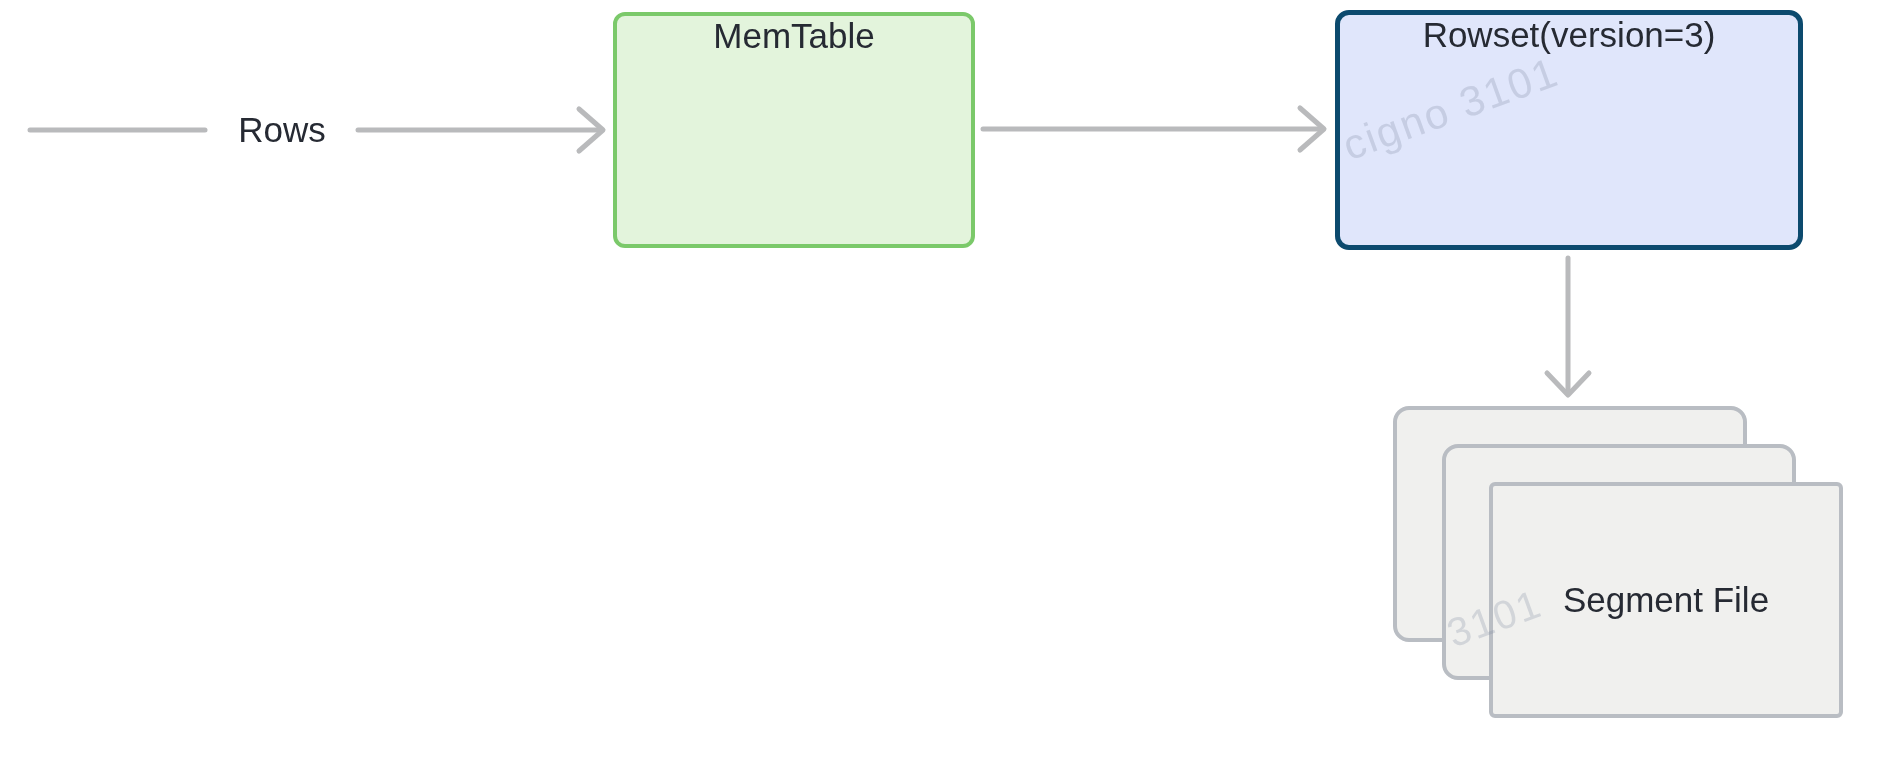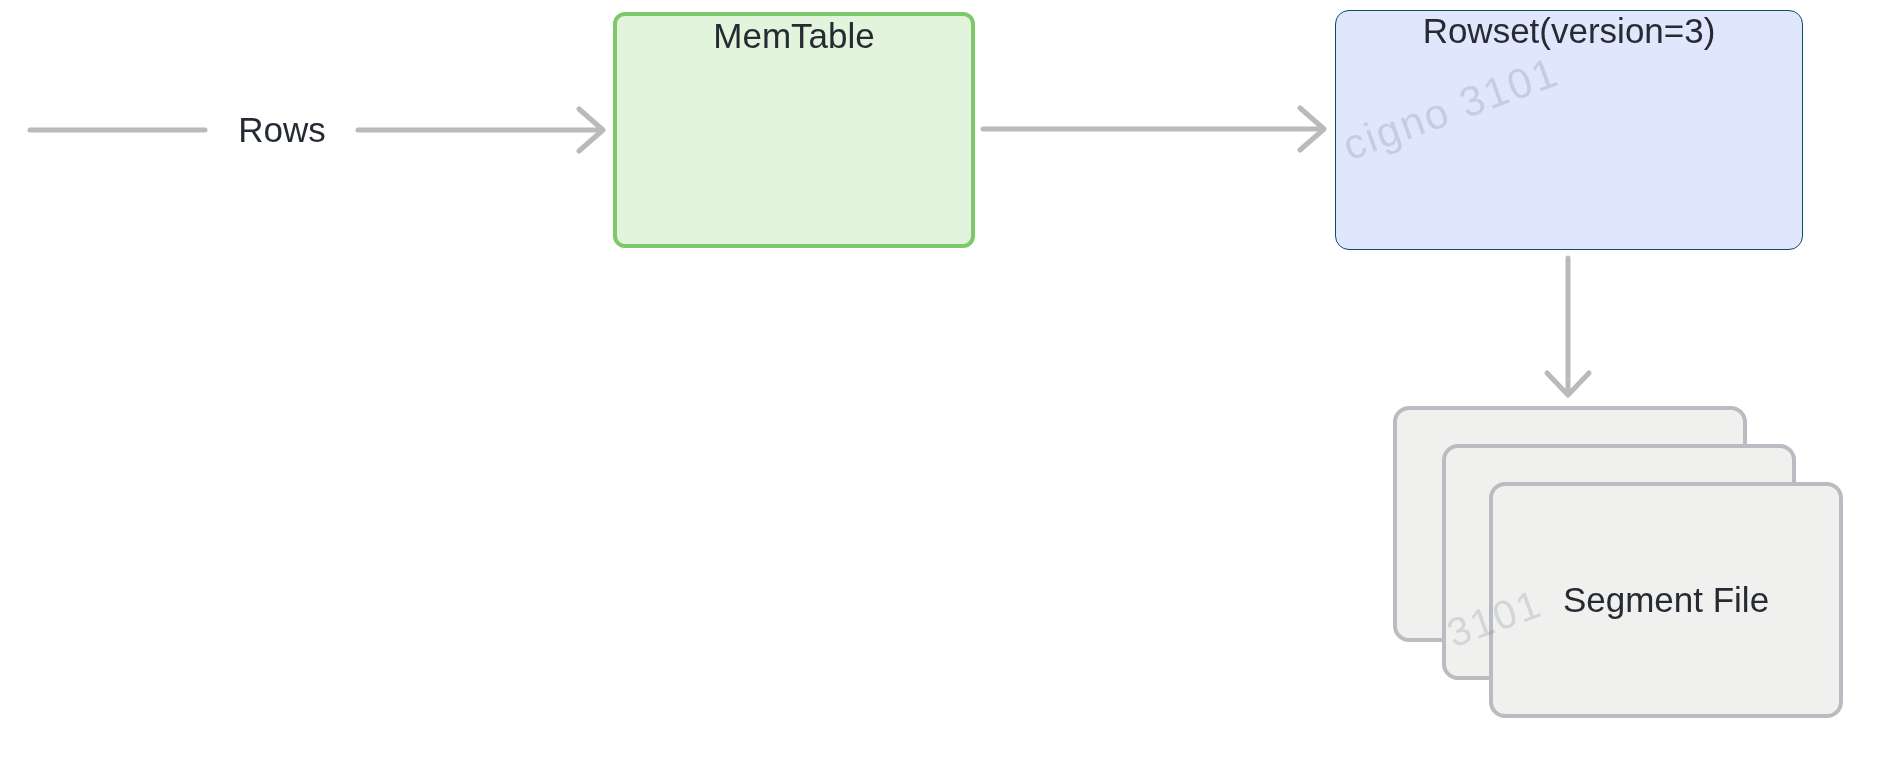--- a/index.html
+++ b/index.html
@@ -55,21 +55,21 @@
     background: #e3f4dc;
     border: 4px solid #7bc96a;
     border-radius: 12px;
   }
   .node-rowset {
     left: 1335px;
     top: 10px;
     width: 468px;
     height: 240px;
     background: #e0e6fb;
-    border: 1px solid #0c4a6e;
+    border: 5px solid #0c4a6e;
     border-radius: 14px;
   }
   .stack {
     position: absolute;
     left: 1393px;
     top: 406px;
     width: 452px;
     height: 314px;
     z-index: 2;
   }
@@ -82,21 +82,21 @@
     border: 4px solid #b9bdc3;
     border-radius: 16px;
     display: flex;
     align-items: center;
     justify-content: center;
     font-size: 35px;
     color: #262a33;
   }
   .file-box-back   { left: 0px;  top: 0px;  }
   .file-box-middle { left: 49px; top: 38px; }
-  .file-box-front  { left: 96px; top: 76px; }
+  .file-box-front  { left: 96px; top: 76px; border-radius: 6px; }
   .watermark {
     position: absolute;
     z-index: 5;
     color: rgba(125, 136, 158, 0.26);
     transform: rotate(-20deg);
     white-space: nowrap;
     pointer-events: none;
     font-size: 42px;
     letter-spacing: 2px;
   }

